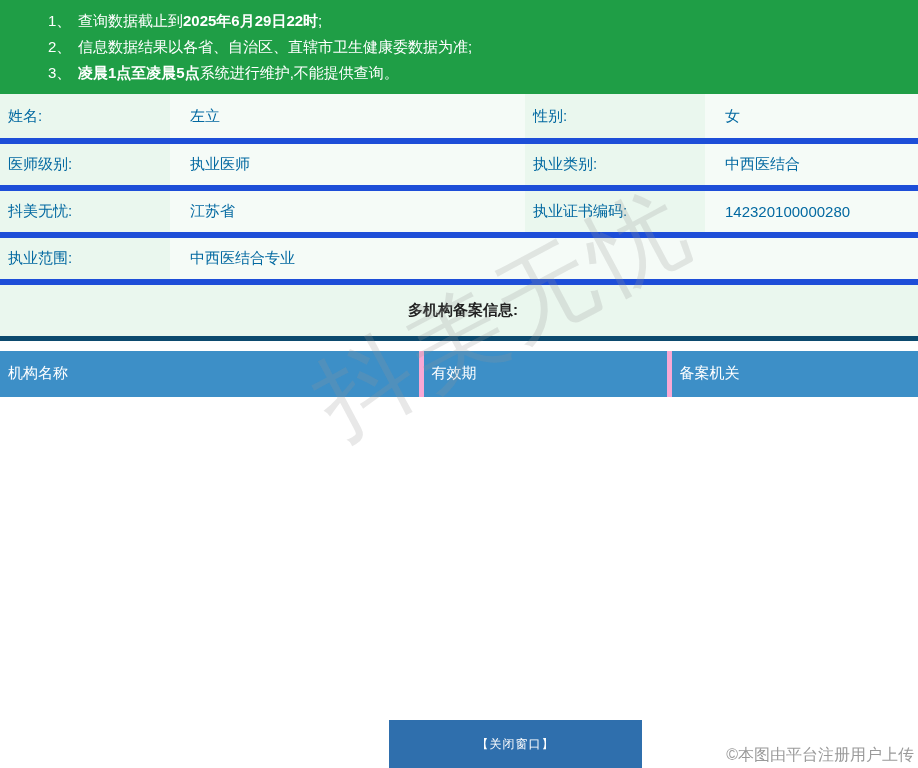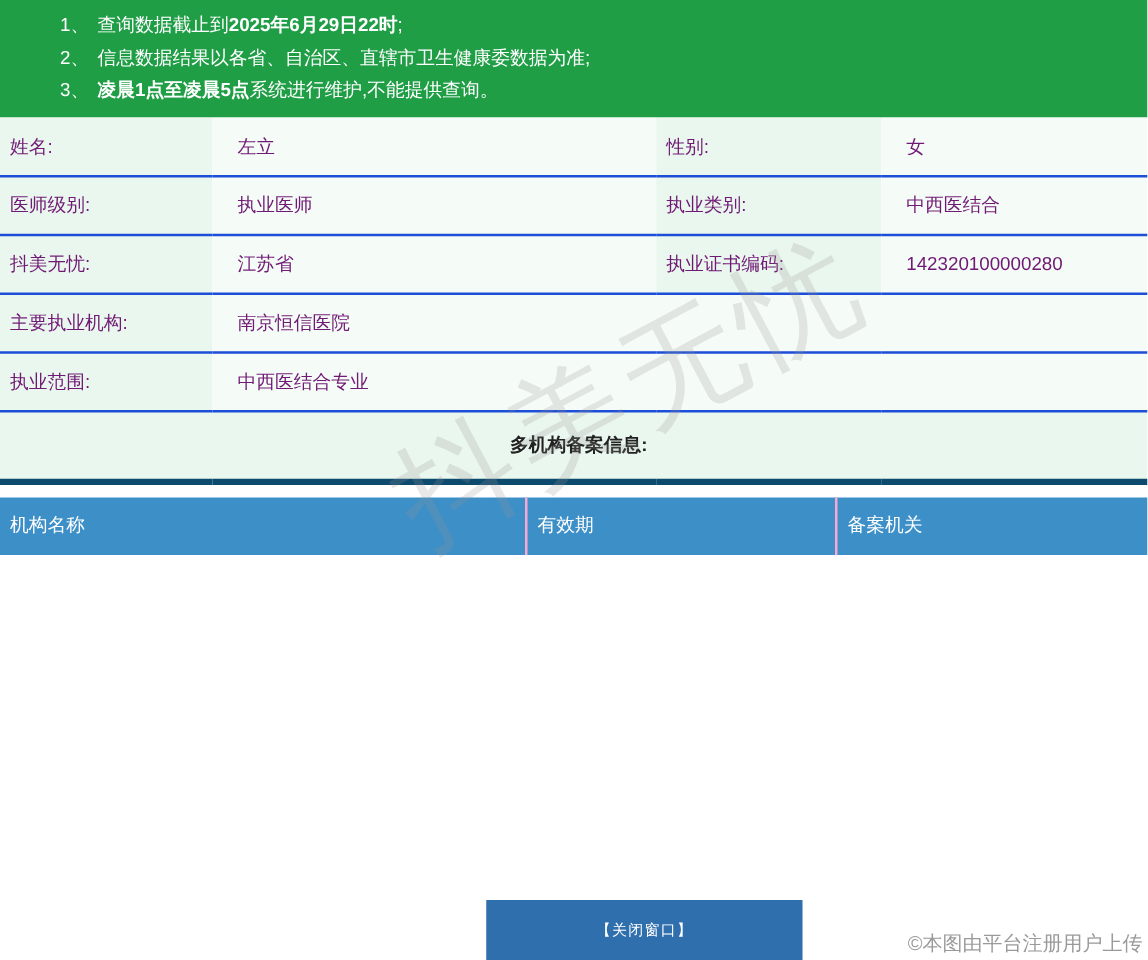--- a/index.html
+++ b/index.html
@@ -39,23 +39,23 @@
   .notice-text b { font-weight: bold; }
 
   
   .info-table {
     width: 918px;
     border-collapse: collapse;
     table-layout: fixed;
   }
   .info-table tr { height: 47px; }
   .info-table td {
-    border-bottom: 2px solid #1d4ed8;
-    font-size: 15px;
-    color: #701a75;
+    border-bottom: 6px solid #1d4ed8;
+    font-size: 15px;
+    color: #0369a1;
     vertical-align: middle;
     padding: 0 0 0 8px;
     height: 47px;
   }
   .lbl { background: #eaf7ee; }
   .val { background: #f5fbf7; padding-left: 20px !important; }
   .c1 { width: 170px; }
   .c2 { width: 355px; }
   .c3 { width: 180px; }
   .c4 { width: 213px; }
@@ -82,21 +82,21 @@
     margin-top: 10px;
   }
   .rec-table th {
     background: #3d8fc7;
     color: #ffffff;
     font-weight: normal;
     font-size: 15px;
     text-align: left;
     padding: 12px 0 12px 8px;
     height: 46px;
-    border-right: 2px solid #f9a8d4;
+    border-right: 5px solid #f9a8d4;
   }
   .rec-table th:last-child { border-right: none; }
   .rec-table td {
     background: #f5fbf7;
     font-size: 15px;
     color: #222;
     padding: 10px 0 10px 8px;
     vertical-align: middle;
     height: 72px;
     border-right: 1px solid #ffffff;
@@ -189,24 +189,20 @@
       <td class="lbl c3">执业类别:</td>
       <td class="val c4">中西医结合</td>
     </tr>
     <tr>
       <td class="lbl c1">抖美无忧:</td>
       <td class="val c2">江苏省</td>
       <td class="lbl c3">执业证书编码:</td>
       <td class="val c4">142320100000280</td>
     </tr>
     <tr>
-      <td class="lbl c1">主要执业机构:</td>
-      <td class="val-wide" colspan="3">南京恒信医院</td>
-    </tr>
-    <tr>
       <td class="lbl c1">执业范围:</td>
       <td class="val-wide" colspan="3">中西医结合专业</td>
     </tr>
     <tr class="section-title-row">
       <td colspan="4">多机构备案信息:</td>
     </tr>
   </tbody>
     </table>
 
   <table class="rec-table">

